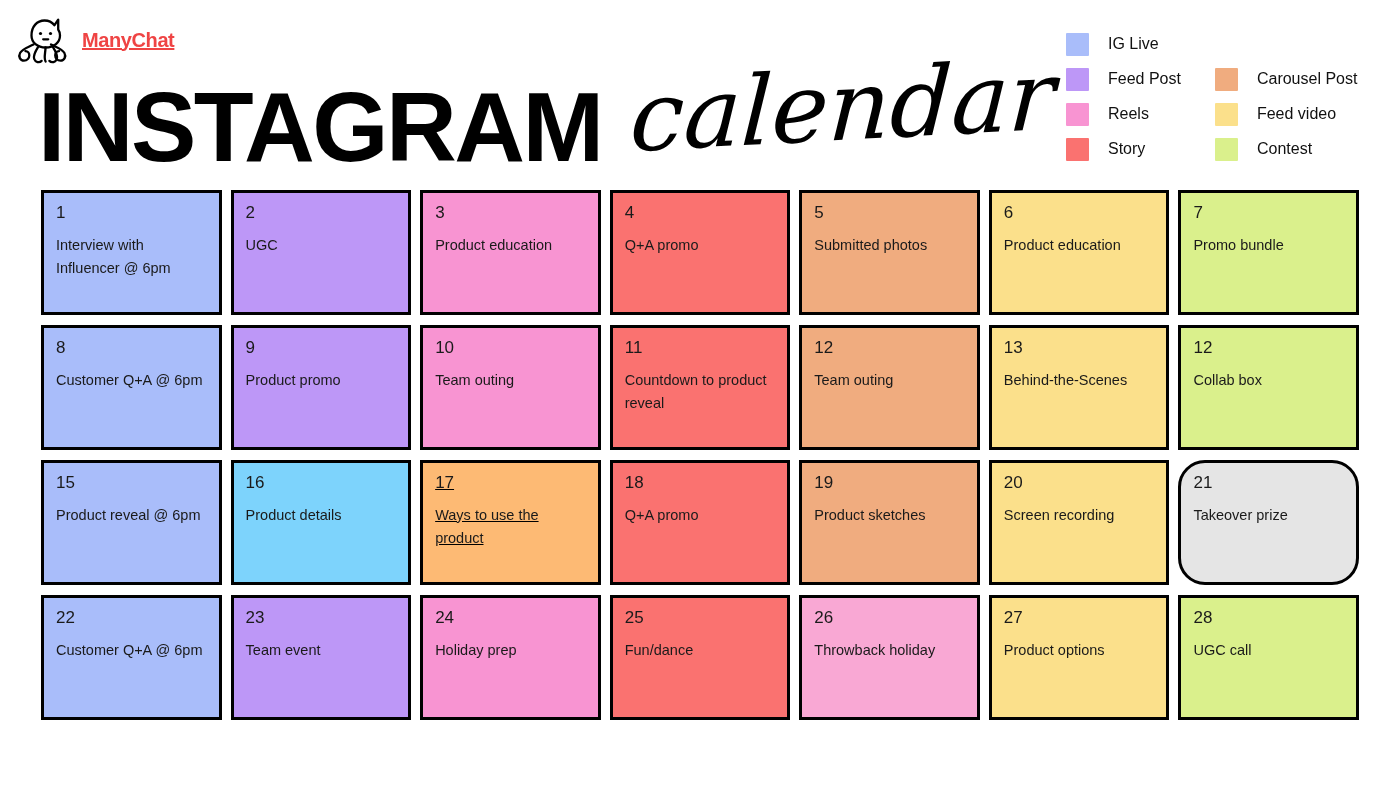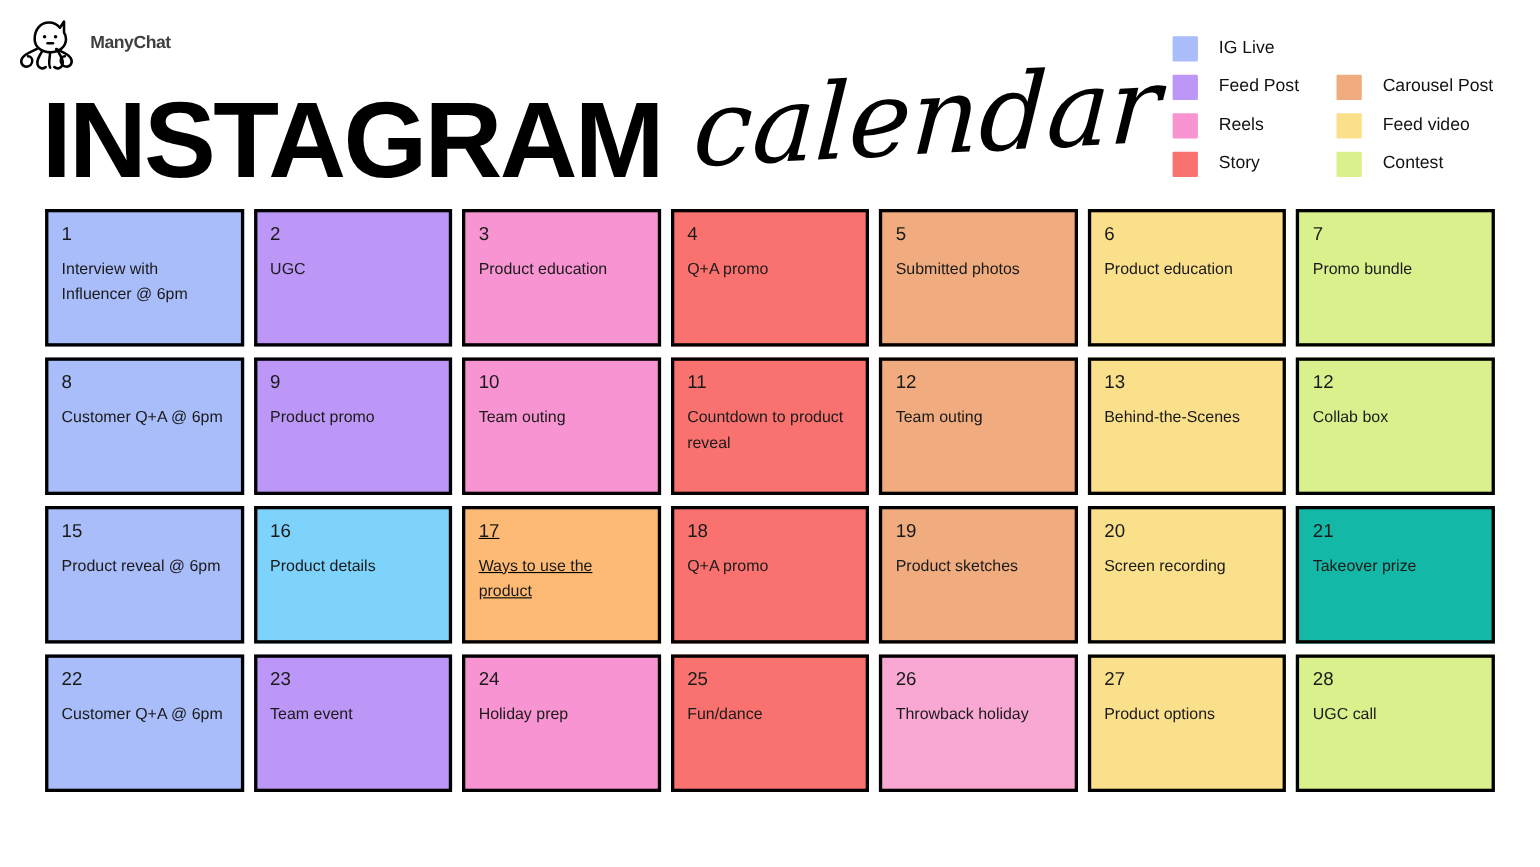--- a/index.html
+++ b/index.html
@@ -24,24 +24,25 @@
     position: absolute;
     left: 14px;
     top: 14px;
     display: flex;
     align-items: center;
     gap: 10px;
   }
   .brand-mark { width: 58px; height: 52px; display: block; }
   .brand-name {
     font-family: "Liberation Sans", sans-serif;
-    font-size: 16px;
+    font-size: 20px;
     font-weight: bold;
     letter-spacing: -0.4px;
-    color: #404040;
+    color: #ef4444;
+    text-decoration: underline;
   }
 
   
   .title-row {
     position: absolute;
     left: 38px;
     top: 62px;
     display: flex;
     align-items: flex-end;
     height: 110px;
@@ -278,21 +279,21 @@
         <div class="cell-text">Q+A promo</div>
       </div>
       <div class="cell" style="background: rgb(240, 172, 127);">
         <div class="cell-number">19</div>
         <div class="cell-text">Product sketches</div>
       </div>
       <div class="cell" style="background: rgb(251, 224, 139);">
         <div class="cell-number">20</div>
         <div class="cell-text">Screen recording</div>
       </div>
-      <div class="cell" style="background: #14b8a6;">
+      <div class="cell" style="background: #e5e5e5; border-radius: 27px;">
         <div class="cell-number">21</div>
         <div class="cell-text">Takeover prize</div>
       </div>
       <div class="cell" style="background: rgb(169, 189, 250);">
         <div class="cell-number">22</div>
         <div class="cell-text">Customer Q+A @ 6pm</div>
       </div>
       <div class="cell" style="background: rgb(189, 151, 247);">
         <div class="cell-number">23</div>
         <div class="cell-text">Team event</div>

